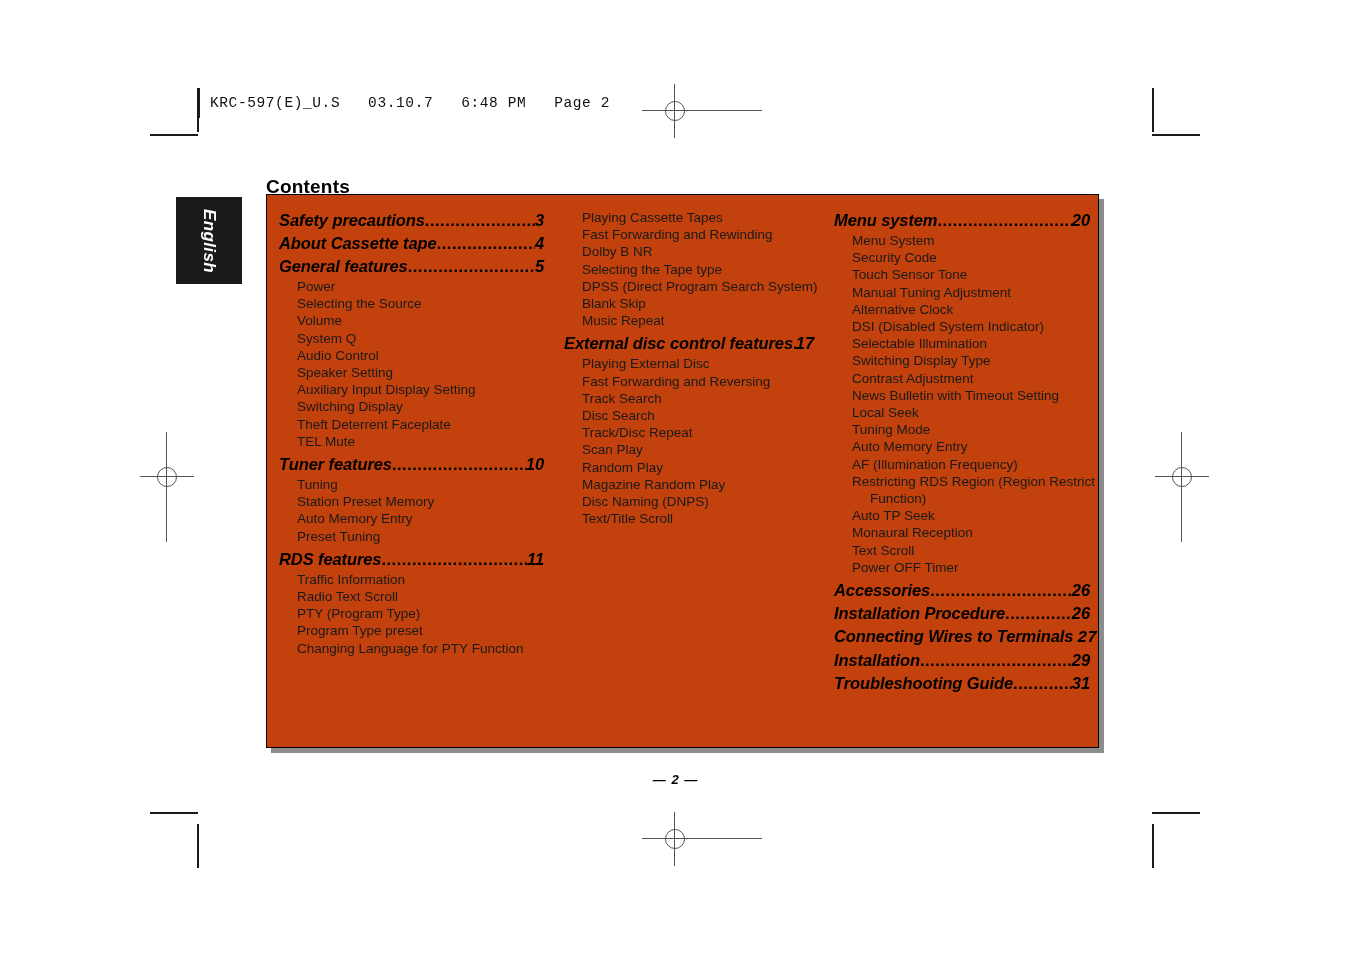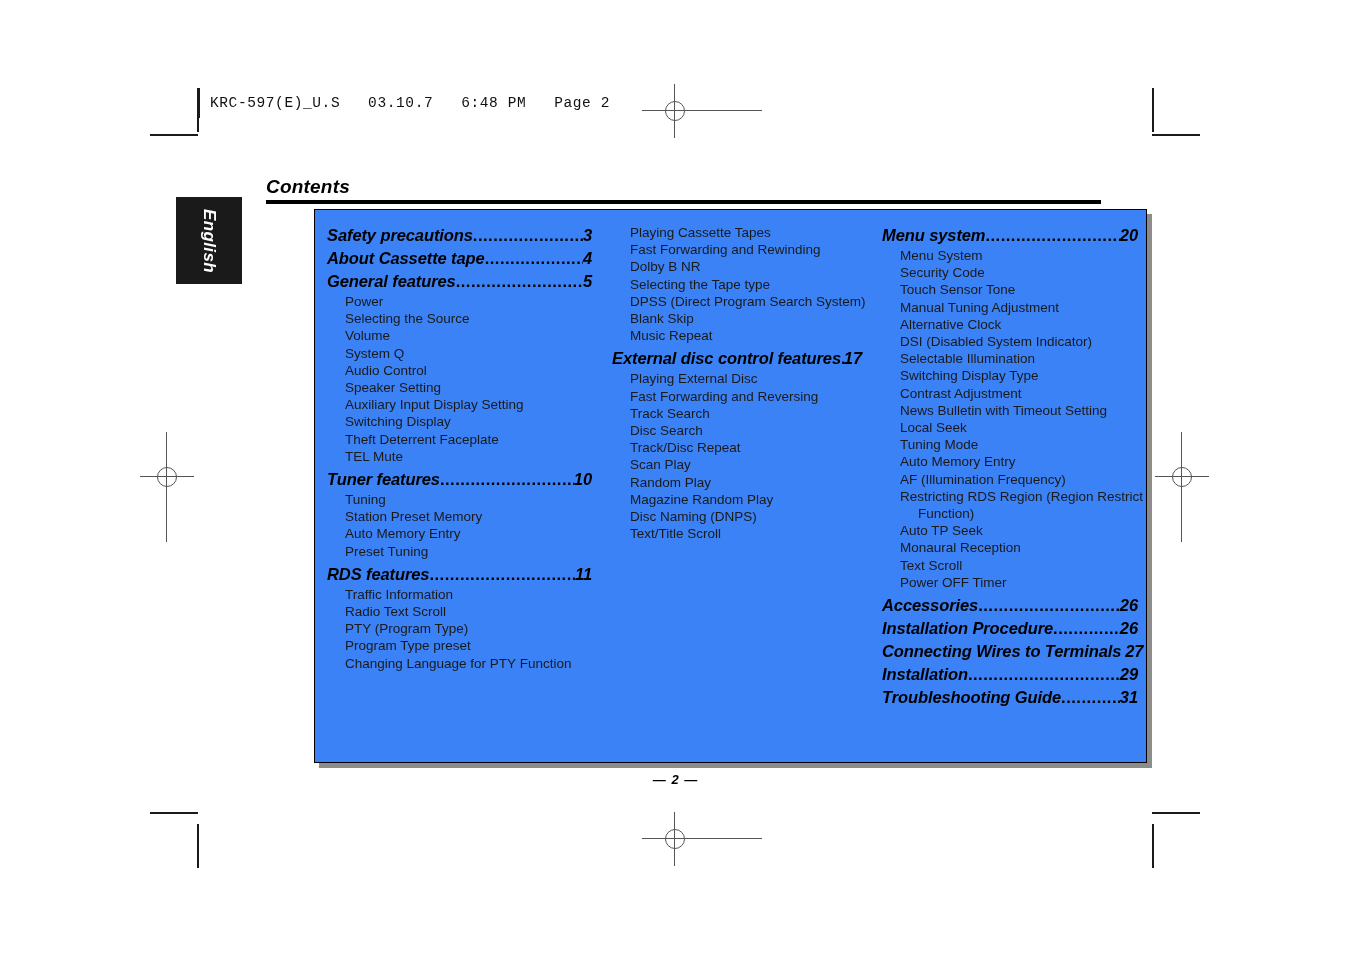--- a/index.html
+++ b/index.html
@@ -56,36 +56,35 @@
     color:#ffffff;
     font-style:italic;
     font-weight:bold;
     font-size:17px;
     letter-spacing:0.4px;
     white-space:nowrap;
   }
 
   .contents-title {
     position:absolute; left:266px; top:176px;
-    font-size:19px; font-weight:bold; font-style:italic;
+    font-size:19px; font-weight:bold; 
     letter-spacing:0.2px;
   }
   .contents-rule {
     position:absolute; left:266px; top:200px;
     width:835px; height:4px; background:#000;
   }
 
   
   .toc-box {
-    position:absolute; left:266px; top:209px;
+    position:absolute; left:266px; top:194px;
     width:831px; height:552px;
     border:1px solid #000;
-    background:#3b82f6;
+    background:#c2410c;
     box-shadow: 5px 5px 0 0 #8c8c8c;
-    margin-left: 48px;
   }
   .toc-inner {
     position:absolute; left:0; top:0; right:0; bottom:0;
     display:flex;
     padding:14px 0 0 0;
   }
   .col {
     position:relative;
     box-sizing:border-box;
     padding:0 8px 0 12px;
@@ -113,21 +112,21 @@
     margin:0 0px;
     letter-spacing:0.5px;
     font-weight:bold;
     font-style:normal;
   }
   .entry .leader::after {
     content:"........................................................";
   }
   .entry.nodots .leader::after { content:""; }
   .entry .pg { flex:0 0 auto; }
-  .entry.nodots .pg { padding-left:4px; }
+  .entry.nodots .pg { padding-left:4px;font-family:Liberation Mono, monospace; }
 
   
   .sub {
     font-size:13.5px;
     line-height:17.2px;
     padding-left:18px;
     color:#1a1a1a;
     white-space:nowrap;
   }
   .sub.cont {

